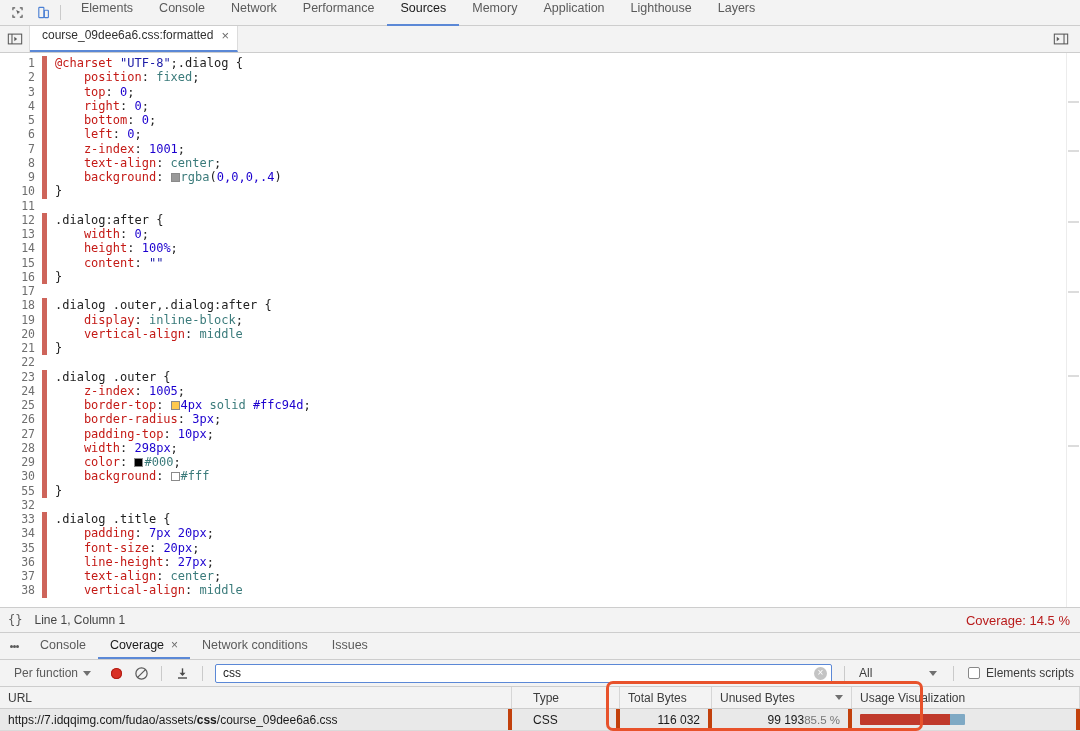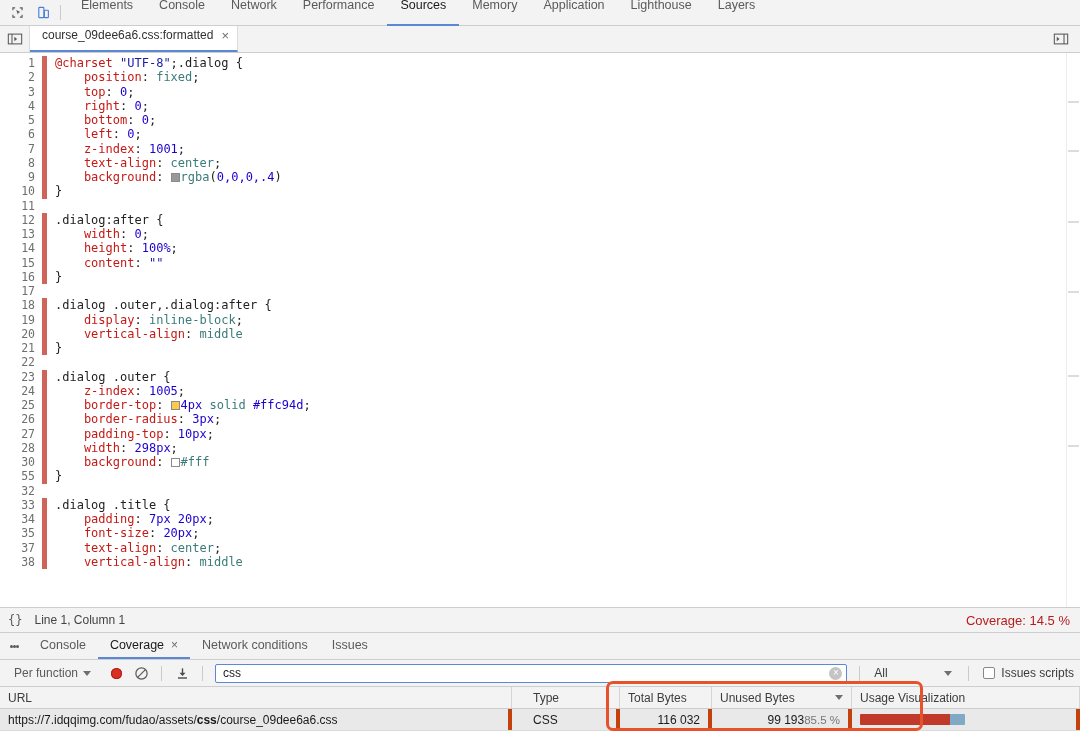--- a/index.html
+++ b/index.html
@@ -26,22 +26,22 @@
   .tool-icon-btn {
     width: 26px; height: 22px;
     display: flex; align-items: center; justify-content: center;
     cursor: pointer; border-radius: 2px;
   }
   .toolbar-divider {
     width: 1px; height: 15px; background: #cacaca; margin: 0 7px 0 4px;
   }
   .panel-tabs { display: flex; align-items: stretch; height: 26px; }
   .panel-tab {
-    padding: 12px 13px;
-    display: flex; align-items: flex-end;
+    padding: 1px 13px;
+    display: flex; align-items: flex-start;
     font-size: 12.5px; color: #5a5a5a;
     cursor: pointer; height: 26px;
     white-space: nowrap;
     border-bottom: 2px solid transparent;
   }
   .panel-tab.active { color: #1a1a1a; border-bottom: 2px solid #5b88d6; }
 
   
   .file-tabstrip {
     height: 27px; min-height: 27px;
@@ -425,26 +425,28 @@
         <div class="code-line"><span class="ln">19</span><span class="cov-bar cov-unused"></span><span class="code-text"><span class="tok-prop">    display</span><span class="tok-punc">: </span><span class="tok-kw">inline-block</span><span class="tok-punc">;</span></span></div>
         <div class="code-line"><span class="ln">20</span><span class="cov-bar cov-unused"></span><span class="code-text"><span class="tok-prop">    vertical-align</span><span class="tok-punc">: </span><span class="tok-kw">middle</span></span></div>
         <div class="code-line"><span class="ln">21</span><span class="cov-bar cov-unused"></span><span class="code-text"><span class="tok-punc">}</span></span></div>
         <div class="code-line"><span class="ln">22</span><span class="cov-bar cov-none"></span><span class="code-text"></span></div>
         <div class="code-line"><span class="ln">23</span><span class="cov-bar cov-unused"></span><span class="code-text"><span class="tok-sel">.dialog .outer {</span></span></div>
         <div class="code-line"><span class="ln">24</span><span class="cov-bar cov-unused"></span><span class="code-text"><span class="tok-prop">    z-index</span><span class="tok-punc">: </span><span class="tok-num">1005</span><span class="tok-punc">;</span></span></div>
         <div class="code-line"><span class="ln">25</span><span class="cov-bar cov-unused"></span><span class="code-text"><span class="tok-prop">    border-top</span><span class="tok-punc">: </span><span class="swatch" style="background: rgb(255, 201, 77);"></span><span class="tok-num">4px</span><span class="tok-punc"> </span><span class="tok-kw">solid</span><span class="tok-punc"> </span><span class="tok-num">#ffc94d</span><span class="tok-punc">;</span></span></div>
         <div class="code-line"><span class="ln">26</span><span class="cov-bar cov-unused"></span><span class="code-text"><span class="tok-prop">    border-radius</span><span class="tok-punc">: </span><span class="tok-num">3px</span><span class="tok-punc">;</span></span></div>
         <div class="code-line"><span class="ln">27</span><span class="cov-bar cov-unused"></span><span class="code-text"><span class="tok-prop">    padding-top</span><span class="tok-punc">: </span><span class="tok-num">10px</span><span class="tok-punc">;</span></span></div>
         <div class="code-line"><span class="ln">28</span><span class="cov-bar cov-unused"></span><span class="code-text"><span class="tok-prop">    width</span><span class="tok-punc">: </span><span class="tok-num">298px</span><span class="tok-punc">;</span></span></div>
+        <div class="code-line"><span class="ln">29</span><span class="cov-bar cov-unused"></span><span class="code-text"><span class="tok-prop">    color</span><span class="tok-punc">: </span><span class="swatch" style="background: rgb(0, 0, 0);"></span><span class="tok-kw">#000</span><span class="tok-punc">;</span></span></div>
         <div class="code-line"><span class="ln">30</span><span class="cov-bar cov-unused"></span><span class="code-text"><span class="tok-prop">    background</span><span class="tok-punc">: </span><span class="swatch" style="background: rgb(255, 255, 255);"></span><span class="tok-kw">#fff</span></span></div>
         <div class="code-line"><span class="ln">55</span><span class="cov-bar cov-unused"></span><span class="code-text"><span class="tok-punc">}</span></span></div>
         <div class="code-line"><span class="ln">32</span><span class="cov-bar cov-none"></span><span class="code-text"></span></div>
         <div class="code-line"><span class="ln">33</span><span class="cov-bar cov-unused"></span><span class="code-text"><span class="tok-sel">.dialog .title {</span></span></div>
         <div class="code-line"><span class="ln">34</span><span class="cov-bar cov-unused"></span><span class="code-text"><span class="tok-prop">    padding</span><span class="tok-punc">: </span><span class="tok-num">7px 20px</span><span class="tok-punc">;</span></span></div>
         <div class="code-line"><span class="ln">35</span><span class="cov-bar cov-unused"></span><span class="code-text"><span class="tok-prop">    font-size</span><span class="tok-punc">: </span><span class="tok-num">20px</span><span class="tok-punc">;</span></span></div>
+        <div class="code-line"><span class="ln">36</span><span class="cov-bar cov-unused"></span><span class="code-text"><span class="tok-prop">    line-height</span><span class="tok-punc">: </span><span class="tok-num">27px</span><span class="tok-punc">;</span></span></div>
         <div class="code-line"><span class="ln">37</span><span class="cov-bar cov-unused"></span><span class="code-text"><span class="tok-prop">    text-align</span><span class="tok-punc">: </span><span class="tok-kw">center</span><span class="tok-punc">;</span></span></div>
         <div class="code-line"><span class="ln">38</span><span class="cov-bar cov-unused"></span><span class="code-text"><span class="tok-prop">    vertical-align</span><span class="tok-punc">: </span><span class="tok-kw">middle</span></span></div>
       </div>
     <div class="editor-scroll-col">
       <div class="scroll-tick" style="top:48px"></div>
       <div class="scroll-tick" style="top:97px"></div>
       <div class="scroll-tick" style="top:168px"></div>
       <div class="scroll-tick" style="top:238px"></div>
       <div class="scroll-tick" style="top:322px"></div>
       <div class="scroll-tick" style="top:392px"></div>
@@ -507,21 +509,21 @@
         <span class="clear-x">×</span>
       </div>
       <div class="vsep"></div>
       <div class="type-select">
         <span>All</span>
         <span class="caret-dn"></span>
       </div>
       <div class="vsep"></div>
       <label class="checkbox-wrap">
         <span class="cbx"></span>
-        <span>Issues scripts</span>
+        <span>Elements scripts</span>
       </label>
     </div>
 
     <div class="cov-table">
       <div class="cov-head">
         <div class="cell c-url">
           <span>URL</span>
         </div>
         <div class="cell c-type">
           <span>Type</span>

